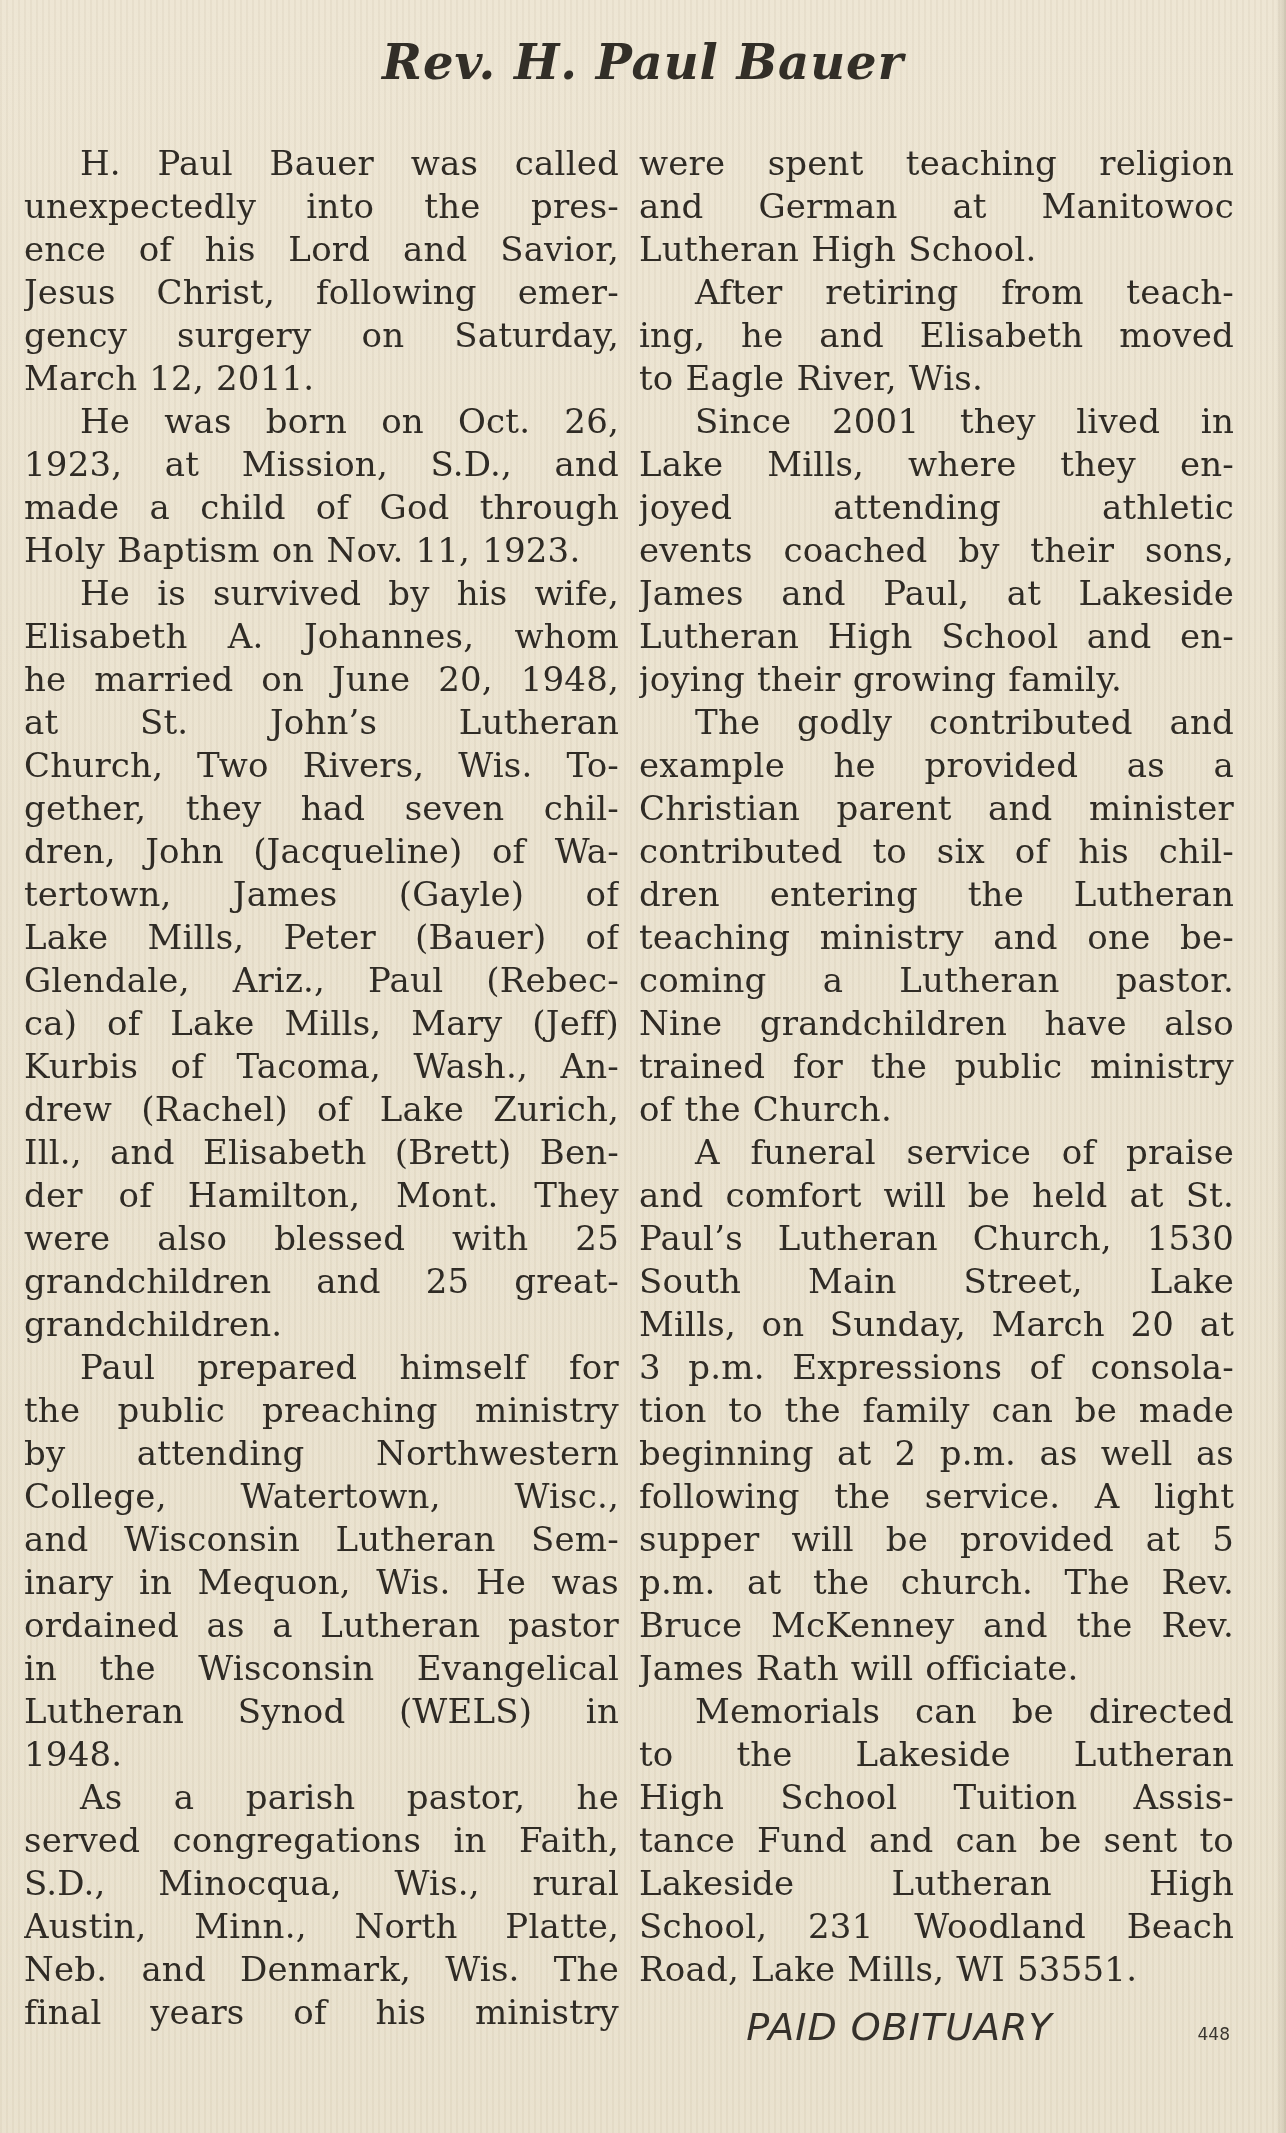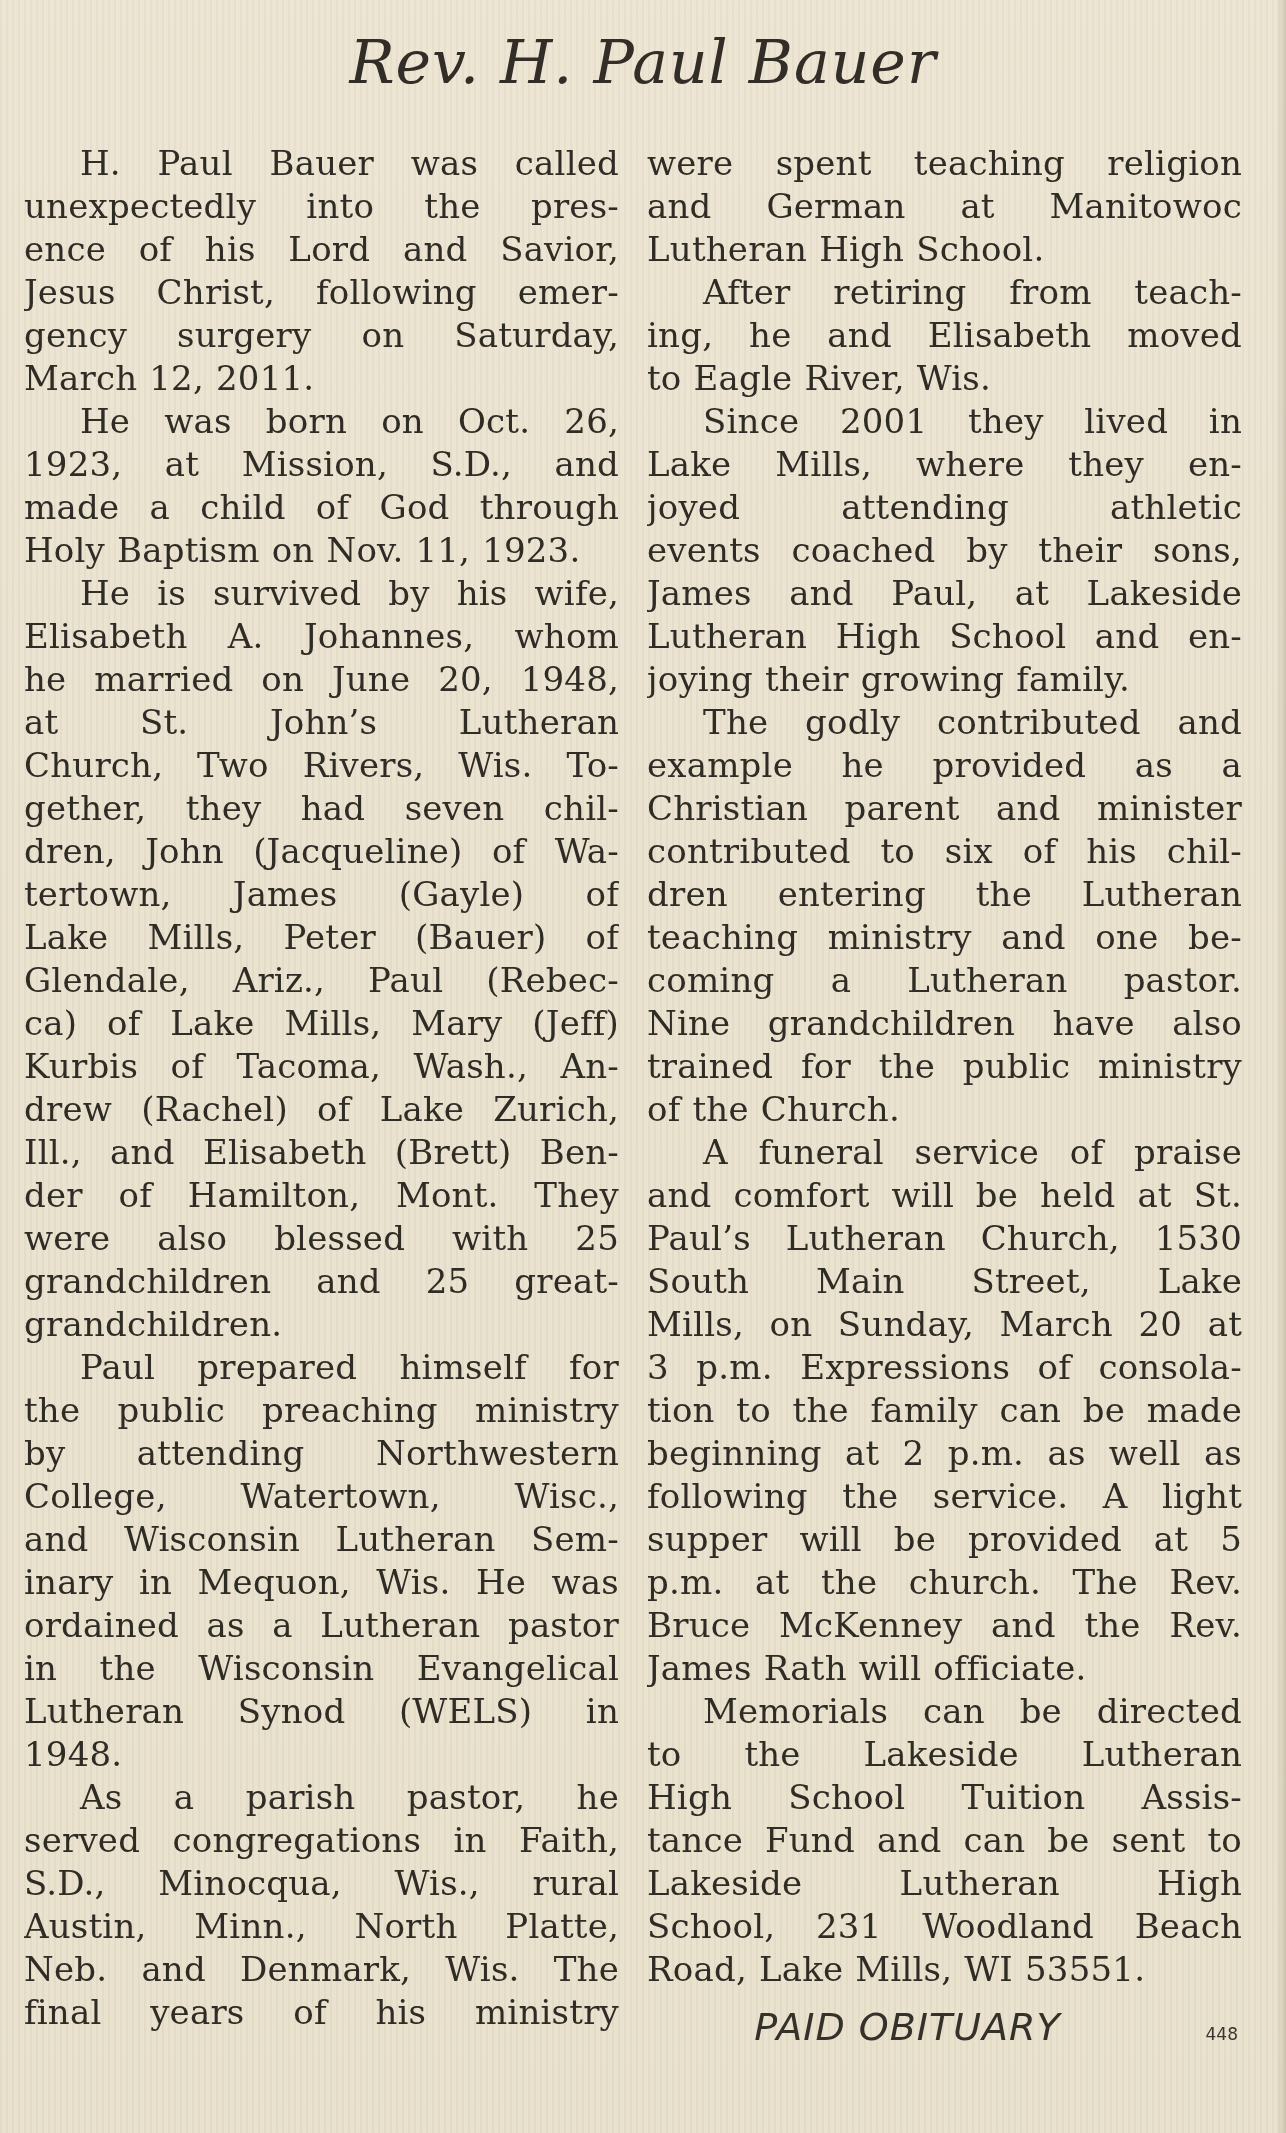--- a/index.html
+++ b/index.html
@@ -26,30 +26,30 @@
     content: "";
     position: absolute;
     top: 0; right: 0;
     width: 10px; height: 100%;
     background: linear-gradient(90deg, rgba(0,0,0,0) 0%, rgba(90,80,60,0.18) 100%);
     pointer-events: none;
   }
   .headline {
     margin: 16px 0 0 0;
     text-align: center;
-    font-size: 60px;
+    font-size: 48px;
     line-height: 64px;
-    font-weight: normal;
+    font-weight: bold;
     font-style: italic;
     letter-spacing: 1px;
     color: #322e27;
   }
   .body-cols {
     display: flex;
-    gap: 28px;
+    gap: 20px;
     margin-top: 48px;
   }
   .column {
     width: 595px;
     box-sizing: border-box;
   }
   .line {
     font-size: 34px;
     line-height: 43px;
     height: 43px;

